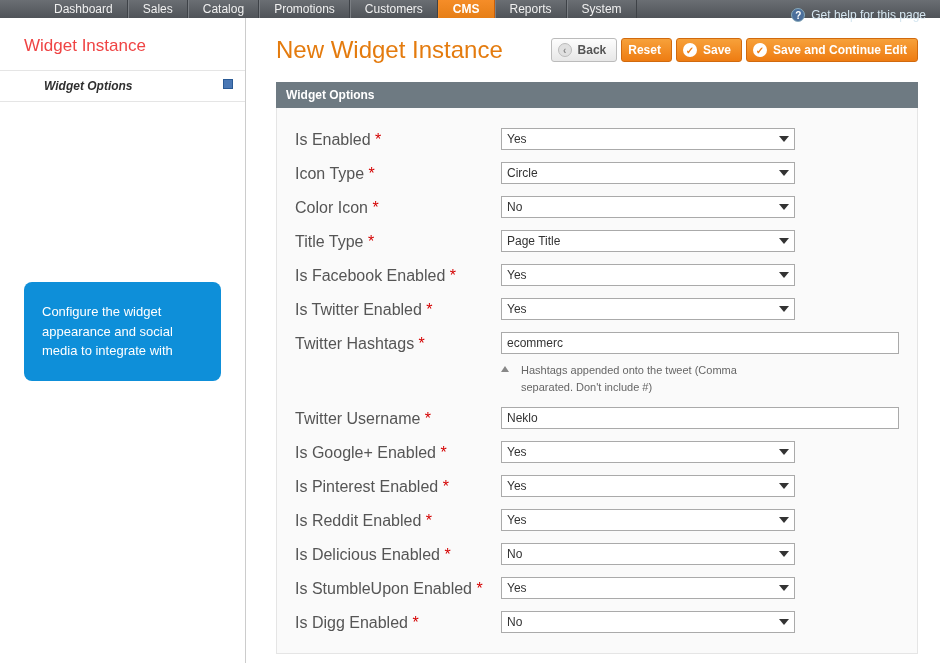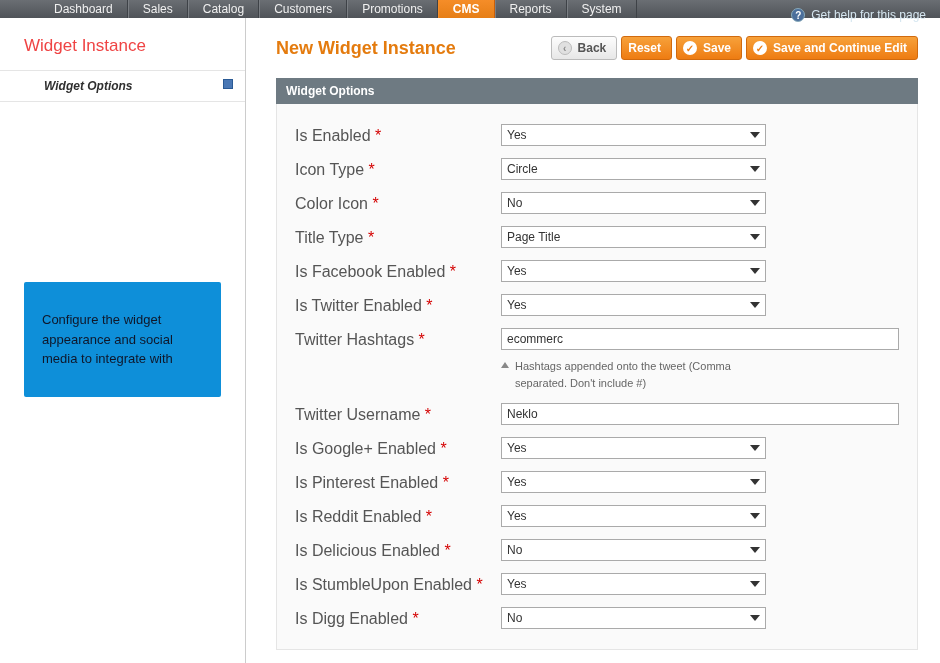--- a/index.html
+++ b/index.html
@@ -15,60 +15,60 @@
 
 .container { display: flex; }
 .sidebar { width: 246px; min-width: 246px; border-right: 1px solid #ccc; padding: 0; }
 .sidebar-title { font-size: 17px; font-weight: normal; color: #ef4444; padding: 18px 14px 14px 24px; }
 .sidebar-tabs { }
 .sidebar-tab { padding: 8px 14px 8px 44px; font-size: 12px; color: #555; position: relative; cursor: pointer; border-top: 1px solid #e5e5e5; border-bottom: 1px solid #e5e5e5; }
 .sidebar-tab.inactive { background: #f0f4f6; font-style: italic; color: #666; }
 .sidebar-tab.active { background: #fff; font-weight: bold; font-style: italic; color: #2f2f2f; }
 .sidebar-tab .tab-icon { position: absolute; right: 12px; top: 8px; width: 10px; height: 10px; background: #4a78b5; border: 1px solid #2a5a95; }
 
-.info-box { margin: 180px 24px 0 24px; background: #0e8fd9; color: #0f172a; padding: 28px 18px; font-size: 13px; line-height: 1.5; border-radius: 2px; }
+.info-box { margin: 180px 24px 0 24px; background: #0e8fd9; color: #ffffff; padding: 20px 18px; font-size: 13px; line-height: 1.5; border-radius: 8px; }
 
 .main { flex: 1; padding: 18px 22px 30px 30px; }
 .page-header { display: flex; justify-content: space-between; align-items: center; margin-bottom: 18px; }
-.page-title { color: #e47b0e; font-size: 18px; font-weight: bold; }
+.page-title { color: #e47b0e; font-size: 24px; font-weight: normal; }
 .action-bar { display: flex; gap: 4px; }
 
 .btn { height: 24px; border: none; border-radius: 3px; font-size: 12px; color: #fff; padding: 0 10px 0 6px; display: inline-flex; align-items: center; cursor: pointer; font-weight: bold; }
 .btn .circ { width: 14px; height: 14px; border-radius: 50%; background: #fff; display: inline-flex; align-items: center; justify-content: center; margin-right: 6px; font-size: 10px; }
 .btn-back { background: linear-gradient(#fdfdfd, #e7e7e7); color: #555; border: 1px solid #bbb; }
 .btn-back .circ { background: #e0e0e0; border: 1px solid #bbb; color: #888; }
 .btn-orange { background: linear-gradient(#f7a13a, #ee7c12); border: 1px solid #d16a0e; }
 .btn-orange .circ { color: #ee7c12; }
 
 .section-header { background: #6e7a82; color: #fff; font-weight: bold; padding: 6px 10px; font-size: 12px; }
 .form-area { background: #fafafa; border: 1px solid #e5e5e5; border-top: none; padding: 14px 18px; }
 
 .form-row { display: flex; align-items: flex-start; padding: 6px 0; }
 .form-label { width: 206px; min-width: 206px; color: #555; font-size: 16px; padding-top: 3px; }
 .req { color: #d40000; }
 .form-field { width: 258px; }
-.form-hint-row { padding-left: 206px; display: flex; align-items: flex-start; gap: 6px; margin-top: 2px; margin-bottom: 6px; }
+.form-hint-row { padding-left: 206px; display: flex; align-items: flex-start; gap: 12px; margin-top: 2px; margin-bottom: 6px; }
 .hint-tri { width: 0; height: 0; border-left: 4px solid transparent; border-right: 4px solid transparent; border-bottom: 6px solid #888; margin-top: 4px; flex-shrink: 0; }
 .form-hint { color: #666; font-size: 11px; line-height: 1.5; max-width: 260px; }
 
 .sel, .txt { width: 100%; height: 22px; border: 1px solid #aaa; background: #fff; font-size: 12px; padding: 2px 5px; color: #333; }
 .sel { appearance: none; -webkit-appearance: none; background-image: none; padding-right: 20px; position: relative; }
-.sel-wrap { position: relative; width: 265px; }
+.sel-wrap { position: relative; width: 294px; }
 .sel-arrow { position: absolute; right: 6px; top: 50%; transform: translateY(-50%); width: 0; height: 0; border-left: 5px solid transparent; border-right: 5px solid transparent; border-top: 6px solid #333; pointer-events: none; }
 </style>
 </head>
 <body>
 
 <div class="topnav">
   <div class="menu" id="main-menu">
       <a href="#">Dashboard</a>
       <a href="#">Sales</a>
       <a href="#">Catalog</a>
+      <a href="#">Promotions</a>
       <a href="#">Customers</a>
-      <a href="#">Promotions</a>
       <a href="#" class="active">CMS</a>
       <a href="#">Reports</a>
       <a href="#">System</a>
     </div>
   <div class="help">
     <span class="help-icon">?</span>
     <span>Get help for this page</span>
   </div>
 </div>
 

